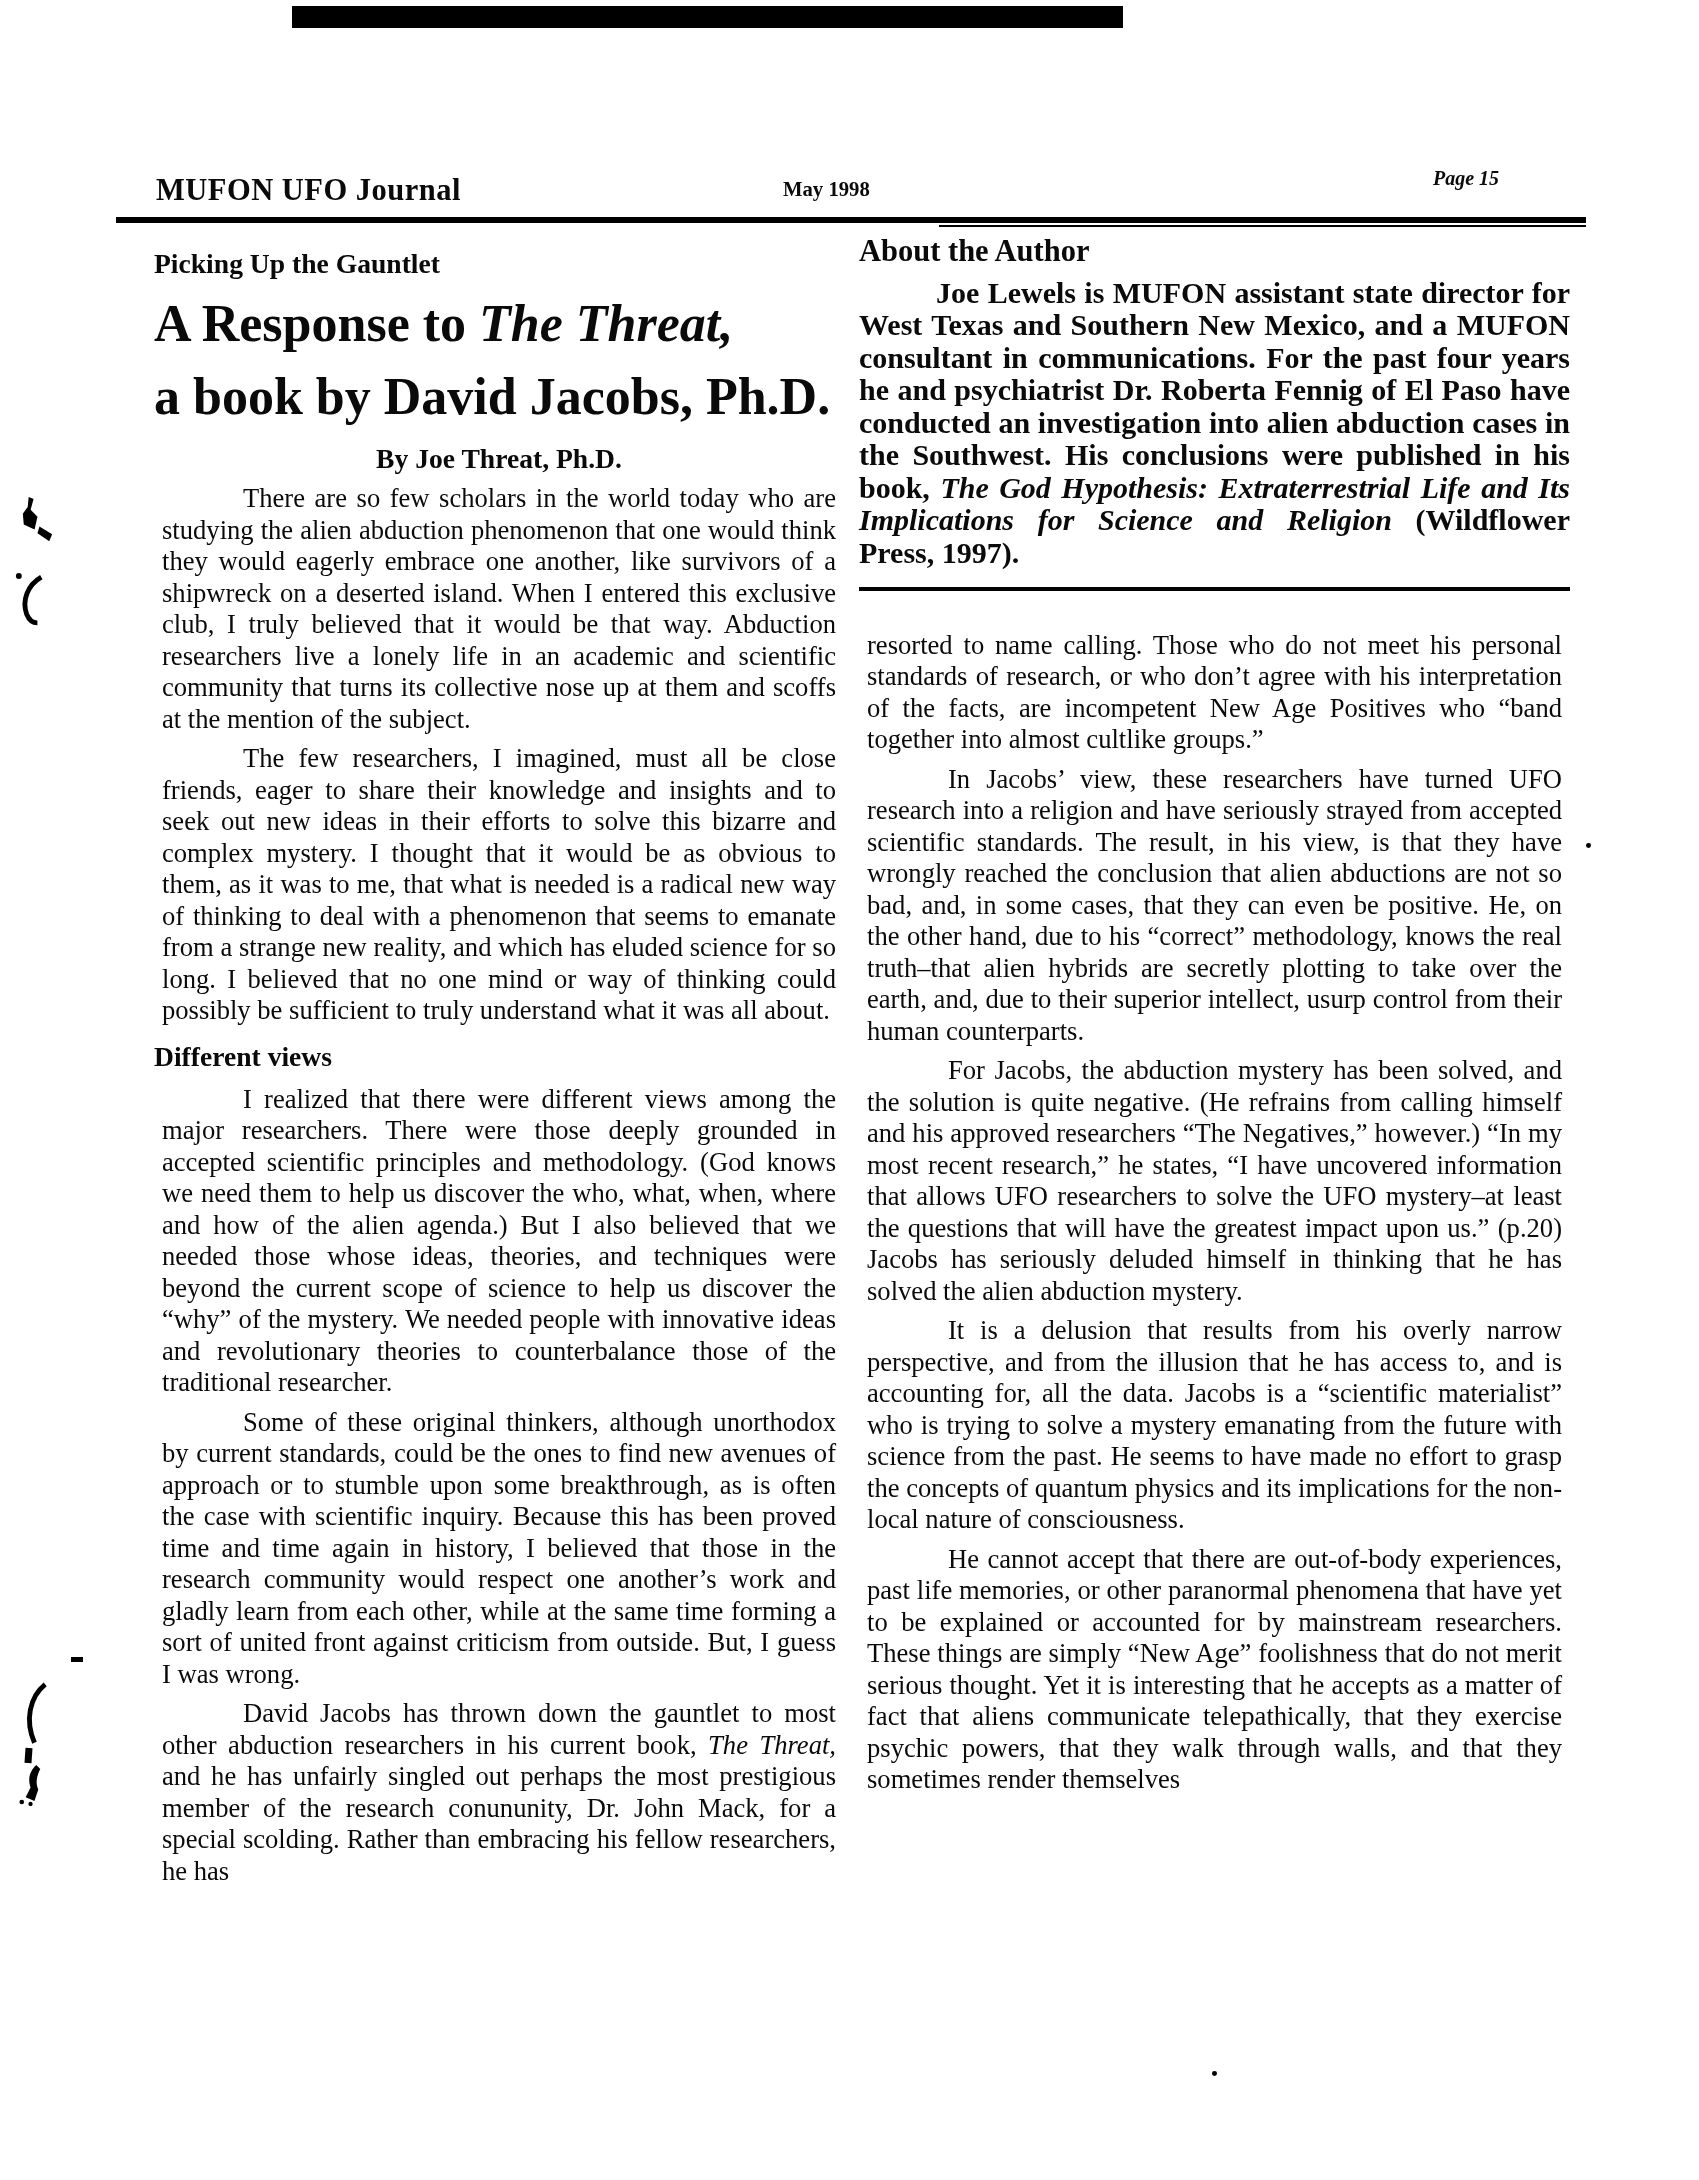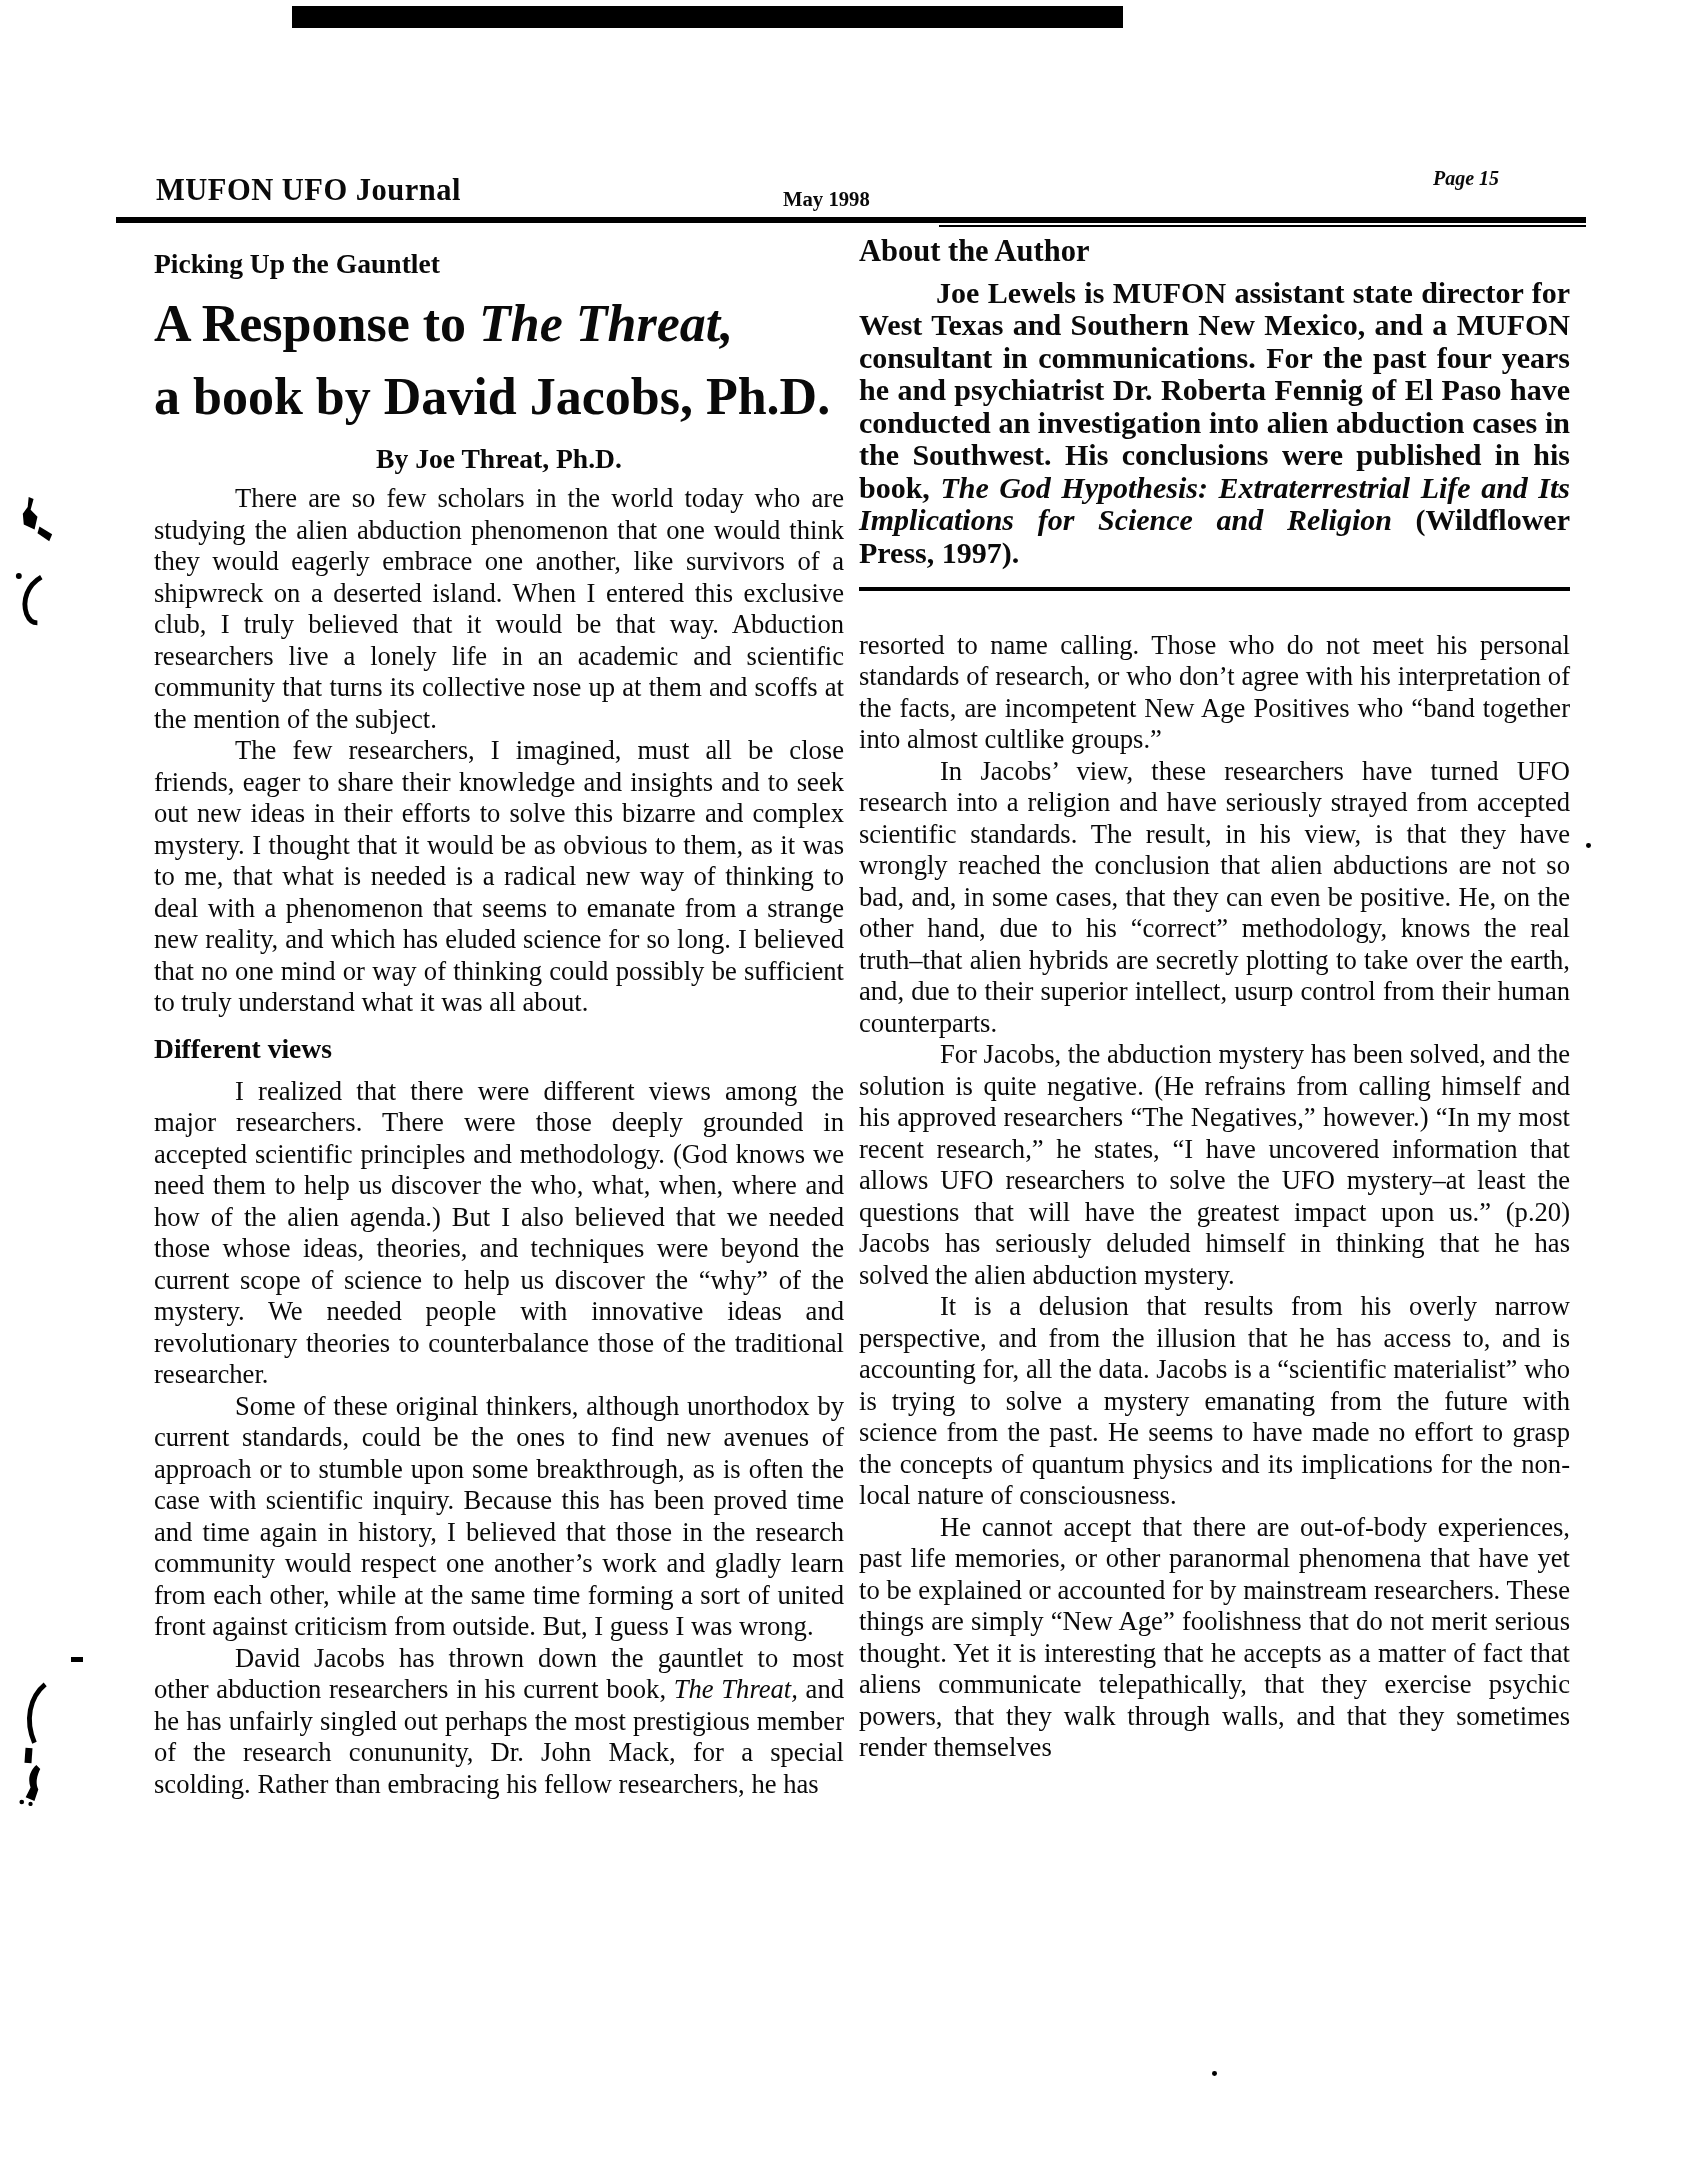--- a/index.html
+++ b/index.html
@@ -11,35 +11,35 @@
     font-family:"Liberation Serif", serif;
     overflow:hidden;
   }
   
   .topbar{position:absolute;left:292px;top:5.9px;width:831px;height:21.7px;background:#000;}
   .ink{position:absolute;}
   .dot{position:absolute;background:#000;border-radius:50%;}
 
   
   .hdr-journal{position:absolute;left:156px;top:173px;font-size:30.5px;font-weight:bold;letter-spacing:0.5px;}
-  .hdr-date{position:absolute;left:783px;top:188px;font-size:20.7px;font-weight:bold;text-align:center;}
+  .hdr-date{position:absolute;left:783px;top:178px;font-size:20.7px;font-weight:bold;text-align:center;}
   .hdr-page{position:absolute;left:1433px;top:167px;font-size:20px;font-weight:bold;font-style:italic;}
   .hdr-rule{position:absolute;left:116px;top:217px;width:1470px;height:5.9px;background:#000;}
   .hdr-rule:after{content:"";position:absolute;left:56%;top:7.9px;width:44%;height:2px;background:#000;}
 
   
   .col-left{position:absolute;left:154px;top:248px;width:690px;}
   .col-right{position:absolute;left:859px;top:234px;width:711px;}
 
   .kicker{font-size:27.6px;font-weight:bold;margin:0 0 7.9px 0;}
   .title{font-size:52px;font-weight:bold;line-height:1.40;margin:0 0 9.9px 0;}
   .byline{text-align:center;font-weight:bold;font-size:27.6px;margin:5.9px 0 7.9px 0;}
 
   .body{font-size:26.6px;line-height:31.5px;}
-  .body p{margin:0;text-align:justify;text-indent:81px;}
+  .body p{margin:8px;text-align:justify;text-indent:81px;}
   .body p.noind{text-indent:0;}
   .xhead{font-weight:bold;font-size:27.6px;margin:13.8px 0 11.8px 0;}
 
   .about-head{text-align:left;font-weight:bold;font-size:30.5px;margin:0 0 7.9px 0;}
   .about-body p{margin:0;text-align:justify;text-indent:77px;font-weight:bold;font-size:30px;line-height:32.5px;}
   .about-rule{height:3.9px;background:#000;margin:17.7px 0 0 0;}
   .rcol-body{margin-top:39px;}
 
   .it{font-style:italic;}
   .bd{font-weight:bold;}

